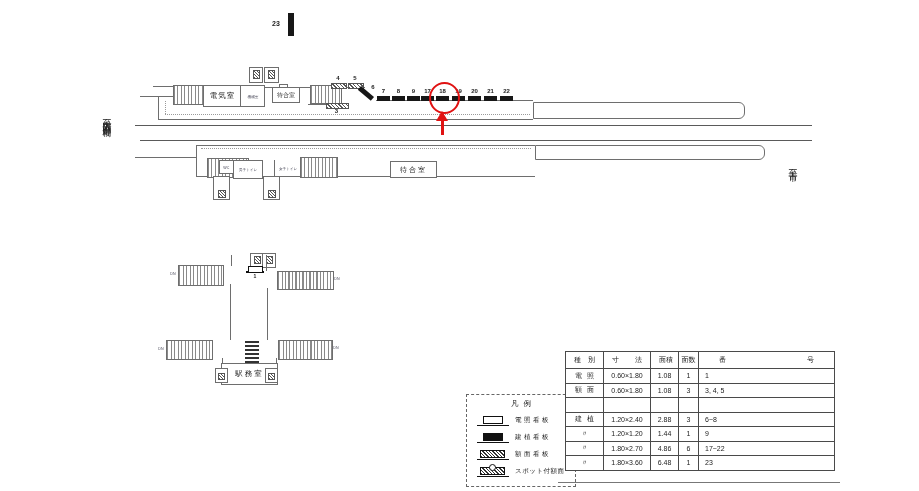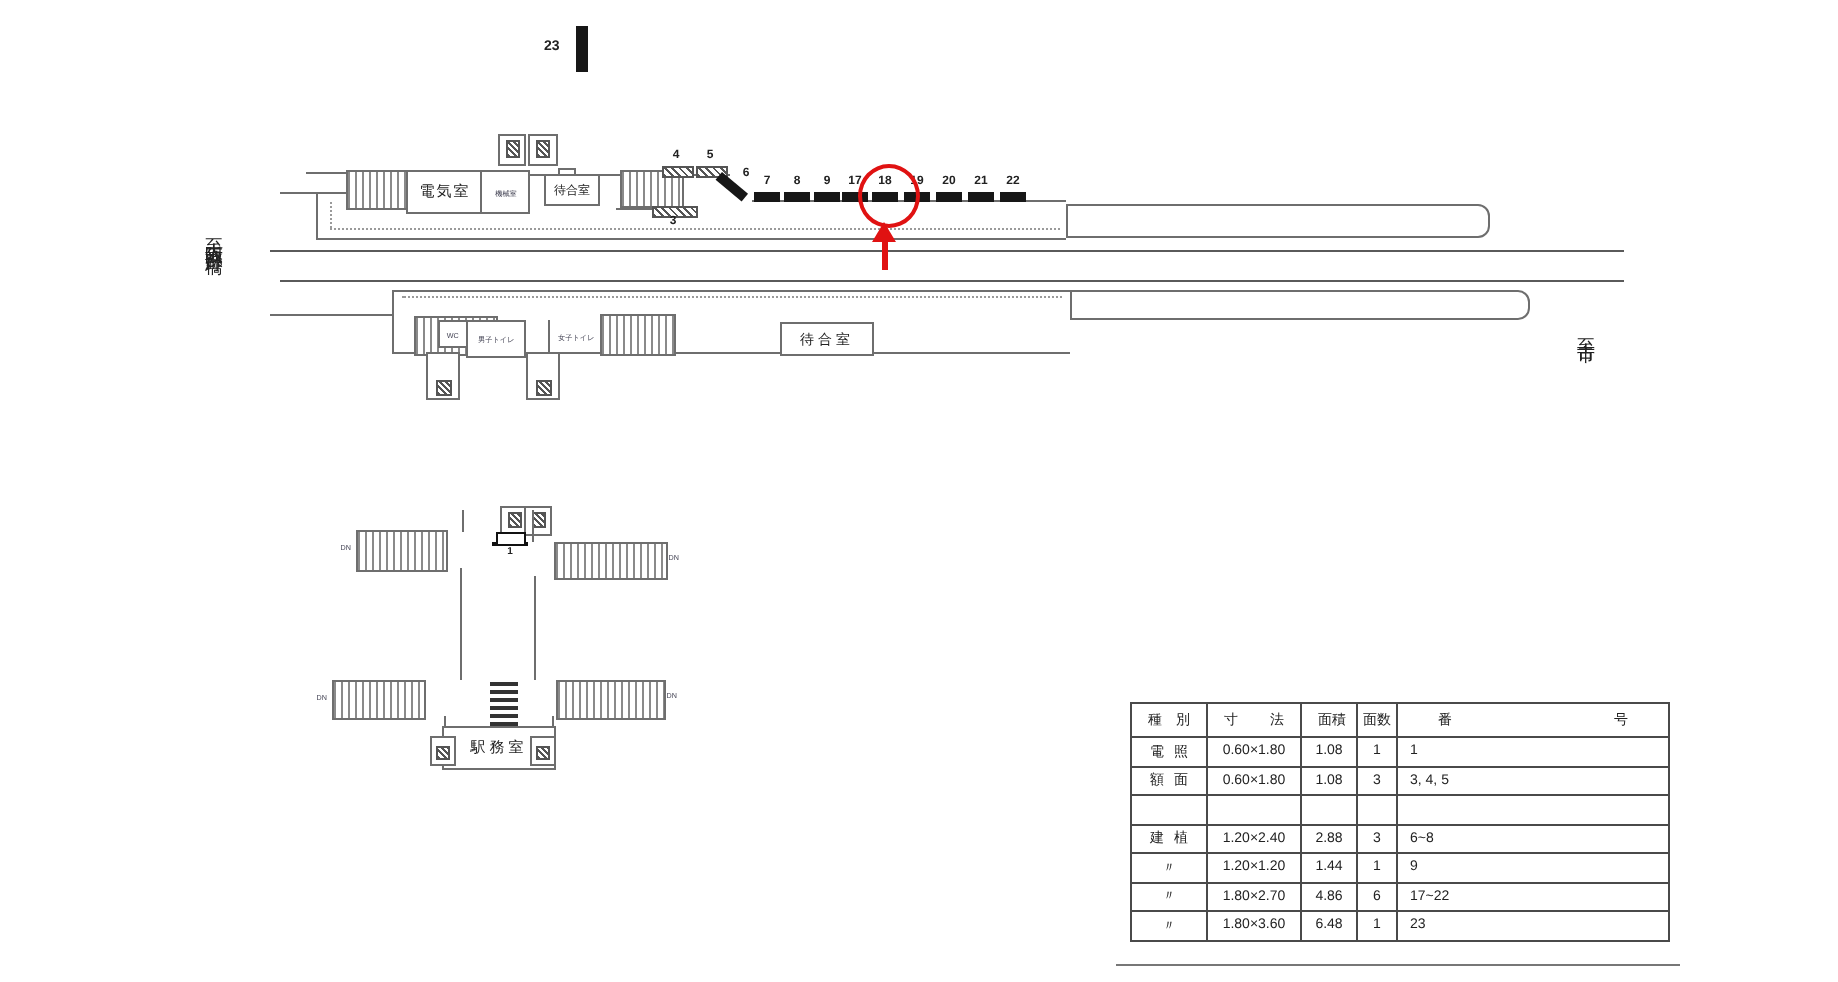--- a/index.html
+++ b/index.html
@@ -213,20 +213,43 @@
       <span class="rlab" style="letter-spacing:2px;">駅務室</span>
     </div>
     <div class="sbox" style="left:215px;top:368px;width:11px;height:13px;">
       <div class="inhd" style="left:2px;top:4px;width:5px;height:5px;"></div>
     </div>
     <div class="sbox" style="left:265px;top:368px;width:11px;height:13px;">
       <div class="inhd" style="left:2px;top:4px;width:5px;height:5px;"></div>
     </div>
   </div>
 
+  <div class="legend">
+    <div class="ltitle">凡例</div>
+    <div style="margin-top:3px;">
+        <div class="lrow">
+          <div class="sym sym-denshou"></div>
+          <span class="llab">電照看板</span>
+        </div>
+        <div class="lrow">
+          <div class="sym sym-kenshoku"></div>
+          <span class="llab">建植看板</span>
+        </div>
+        <div class="lrow">
+          <div class="sym sym-gakumen"></div>
+          <span class="llab">額面看板</span>
+        </div>
+        <div class="lrow">
+          <div class="sym sym-spot">
+            <div class="spotdot"></div>
+          </div>
+          <span class="llab">スポット付額面</span>
+        </div>
+      </div>
+  </div>
 
   <div class="tablewrap">
     <table class="spec">
       <colgroup>
           <col style="width:38px">
           <col style="width:47px">
           <col style="width:28px">
           <col style="width:20px">
           <col style="width:136px">
         </colgroup>

